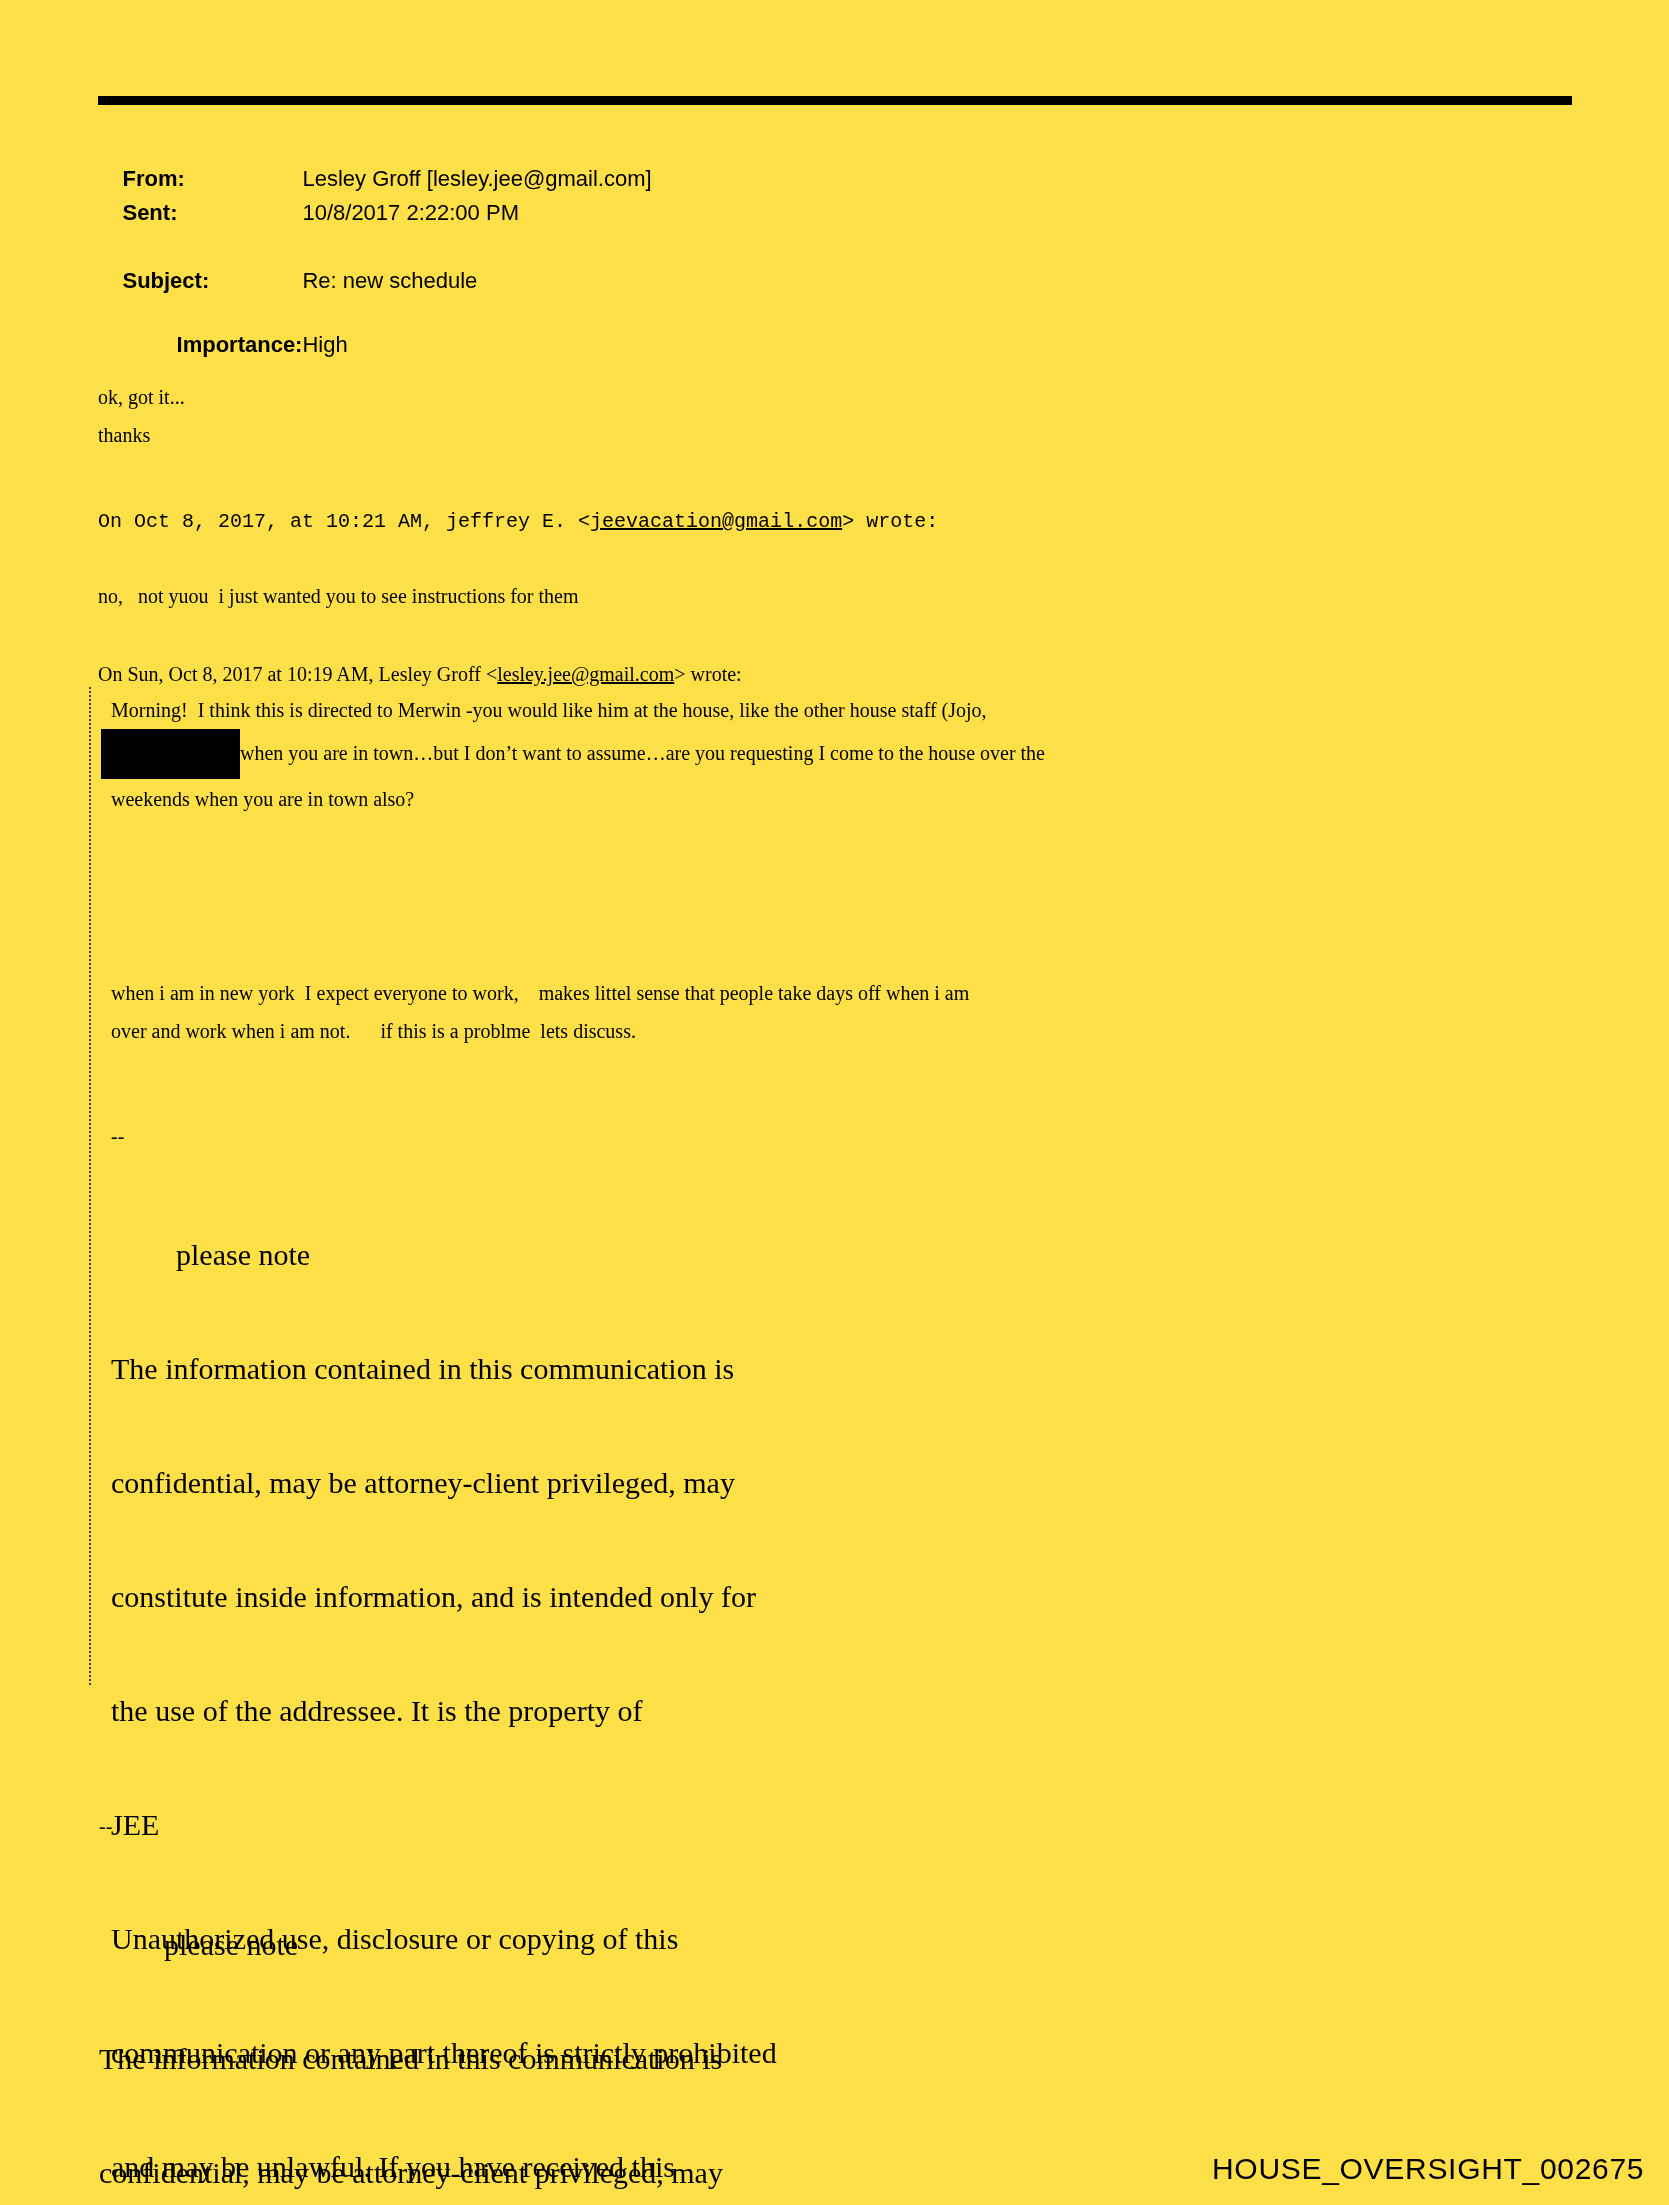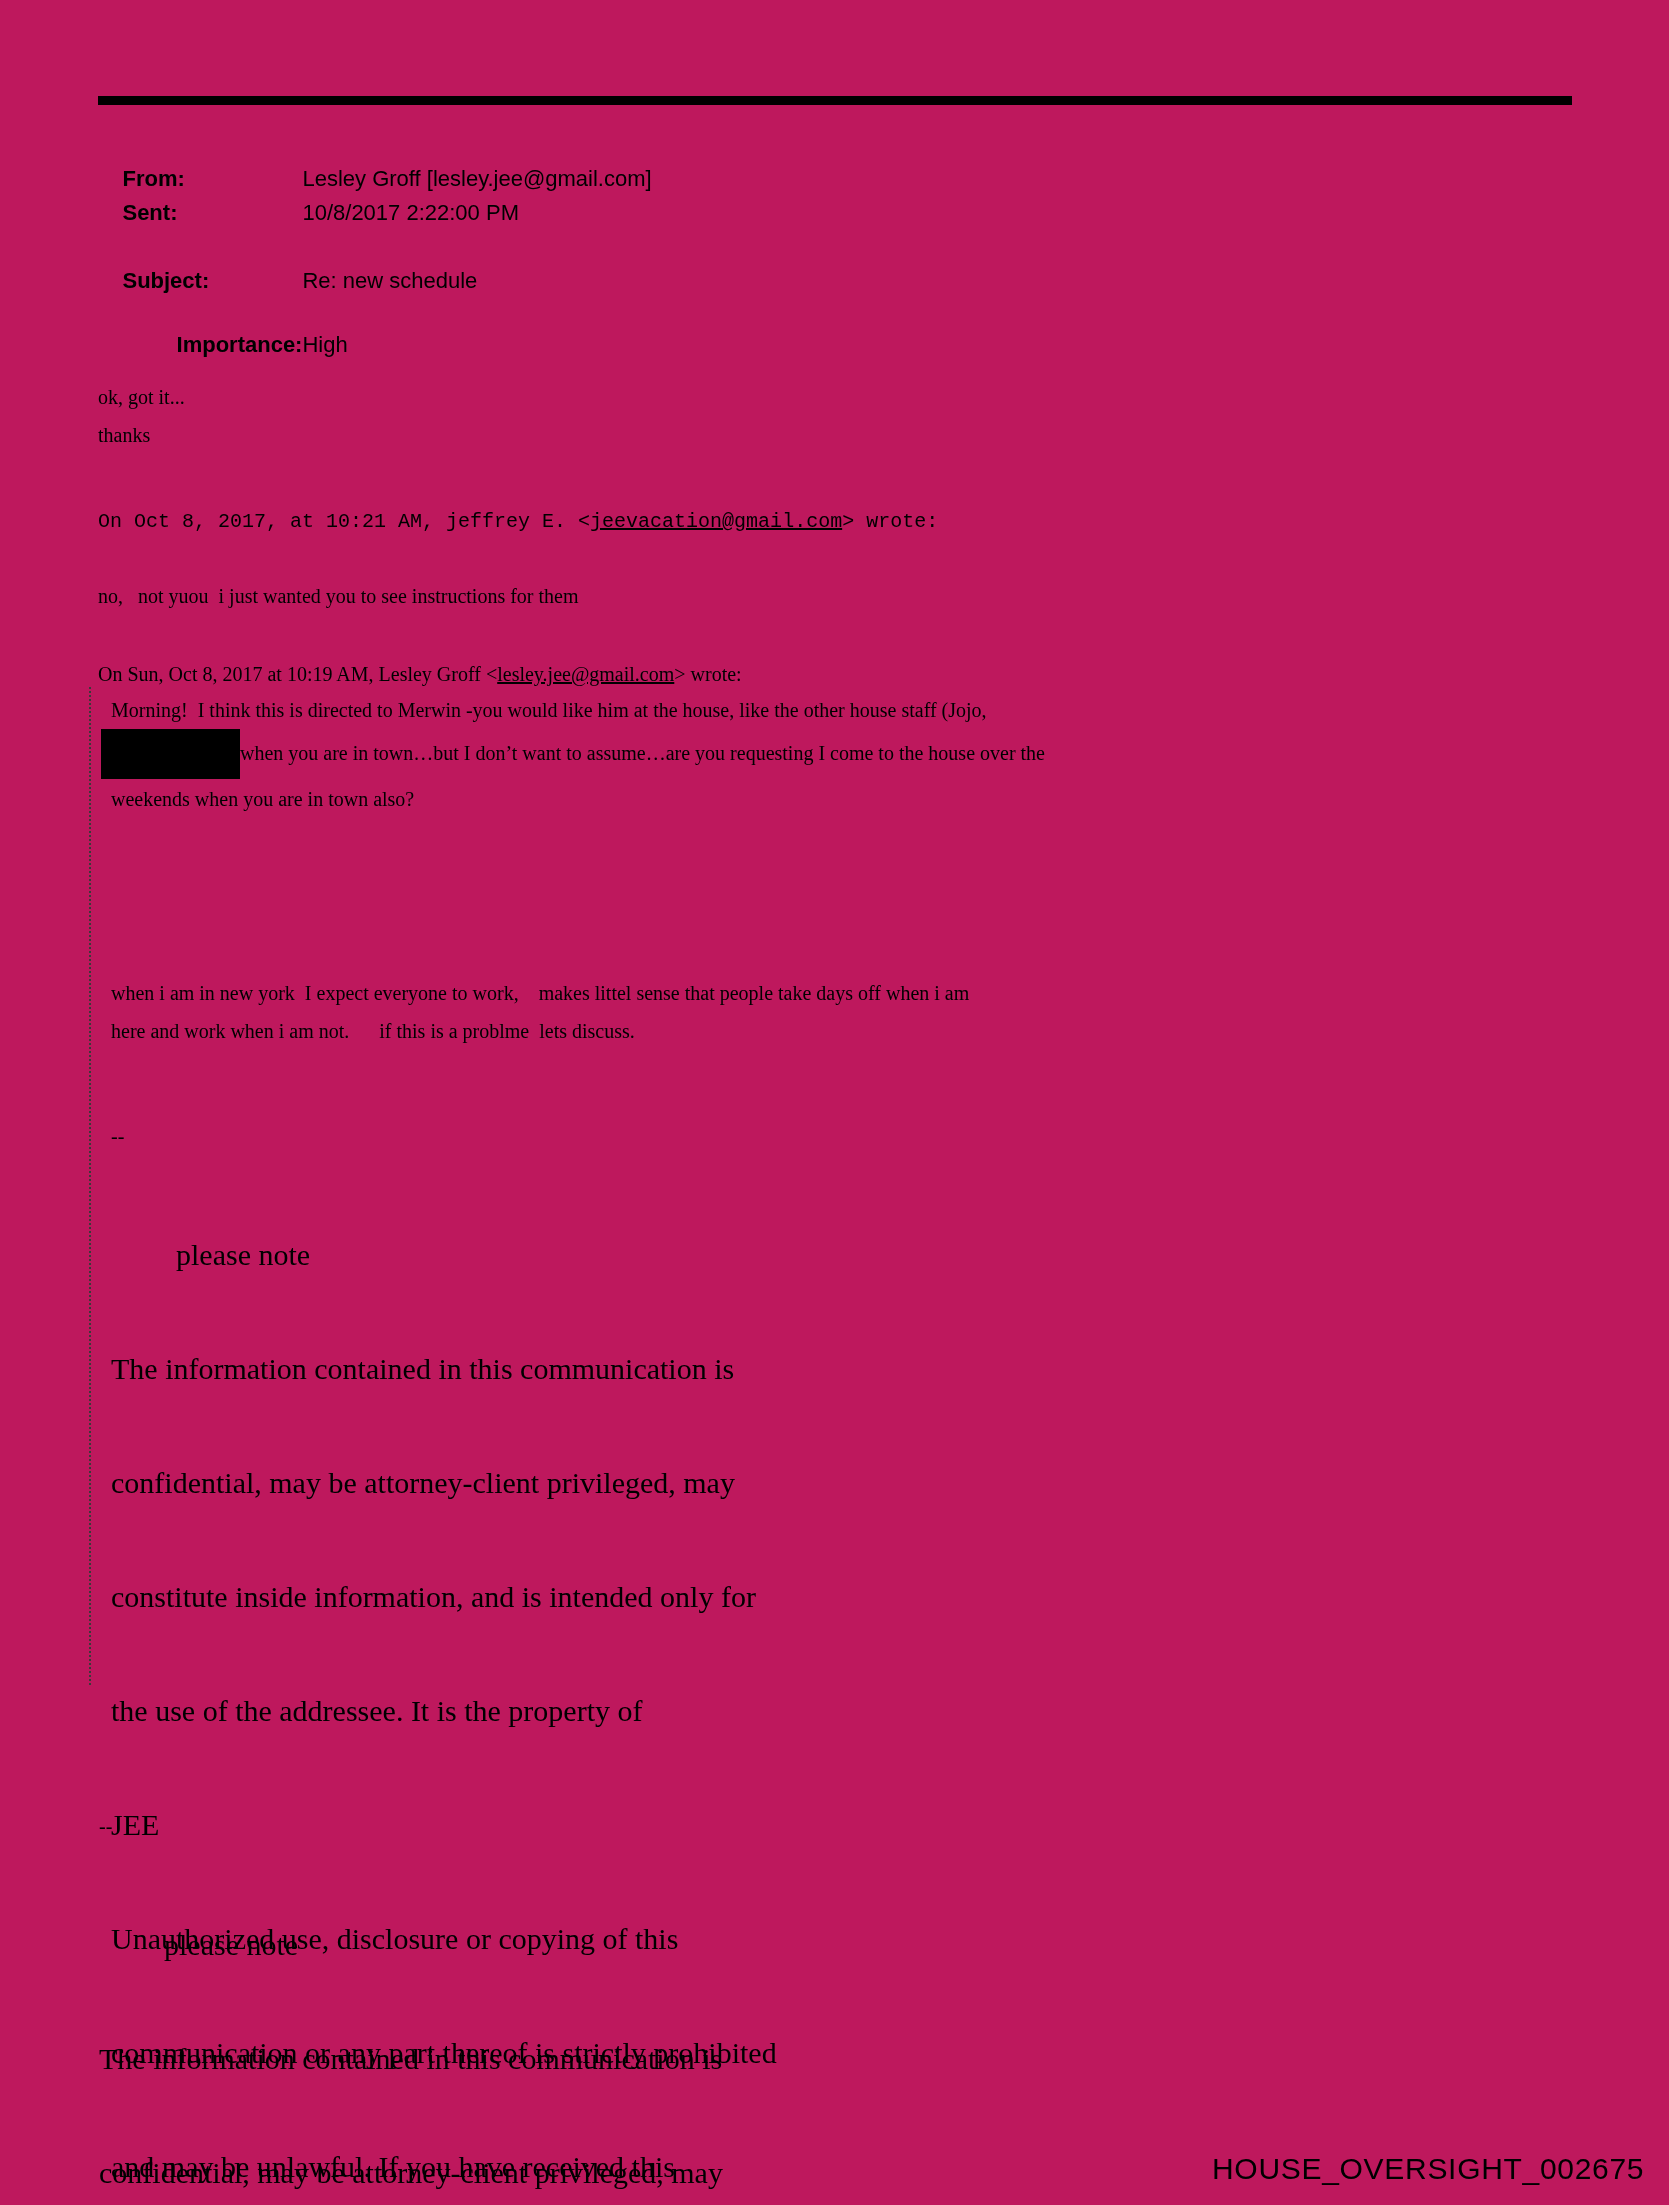--- a/index.html
+++ b/index.html
@@ -4,21 +4,21 @@
 <style>
   html, body {
     margin: 0;
     padding: 0;
     background: #ffffff;
   }
   .page {
     position: relative;
     width: 1669px;
     height: 2205px;
-    background: #be185d;
+    background: #fde047;
     color: #000000;
     overflow: hidden;
   }
   
   .top-rule {
     position: absolute;
     left: 98px;
     top: 96px;
     width: 1474px;
     height: 8.5px;
@@ -120,21 +120,21 @@
 
   <div class="quote-line"></div>
 
   <div class="line" style="left:111px; top:691px;">Morning!  I think this is directed to Merwin -you would like him at the house, like the other house staff (Jojo,</div>
   <div class="redaction"></div>
   <div class="line" style="left:240px; top:734px;">when you are in town…but I don’t want to assume…are you requesting I come to the house over the</div>
   <div class="line" style="left:111px; top:780px;">weekends when you are in town also?</div>
 
 
   <div class="line" style="left:111px; top:974px;">when i am in new york  I expect everyone to work,    makes littel sense that people take days off when i am</div>
-  <div class="line" style="left:111px; top:1012px;">here and work when i am not.      if this is a problme  lets discuss.</div>
+  <div class="line" style="left:111px; top:1012px;">over and work when i am not.      if this is a problme  lets discuss.</div>
 
   <div class="line" style="left:111px; top:1117px;">--</div>
   <div class="block" style="left:111px; top:1160px;">
     <div class="note-indent">please note</div>
     <div>The information contained in this communication is</div>
     <div>confidential, may be attorney-client privileged, may</div>
     <div>constitute inside information, and is intended only for</div>
     <div>the use of the addressee. It is the property of</div>
     <div>JEE</div>
     <div>Unauthorized use, disclosure or copying of this</div>

